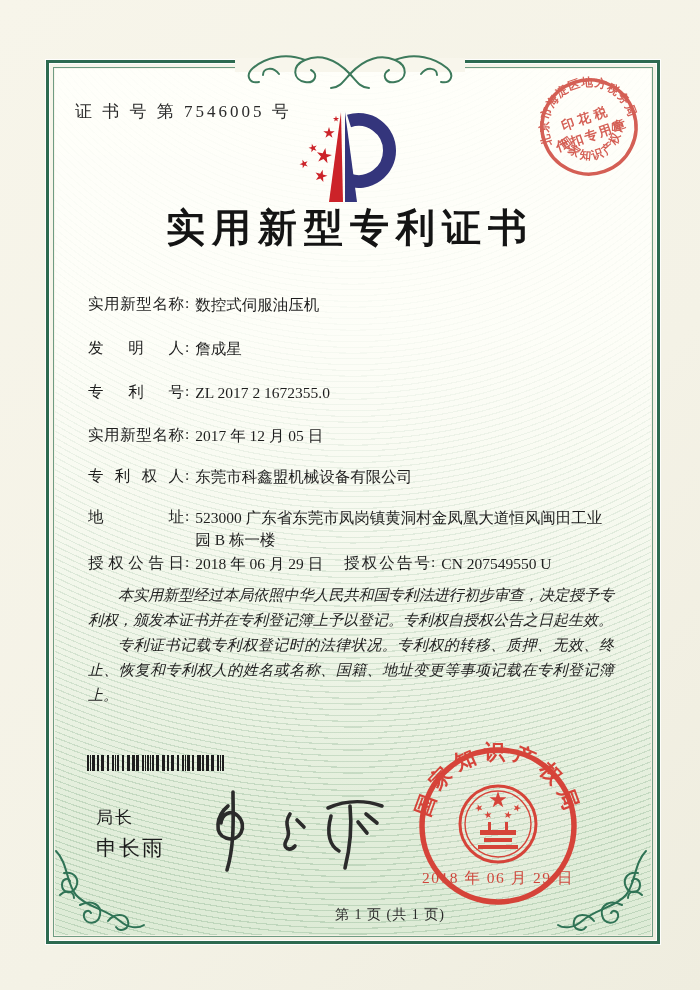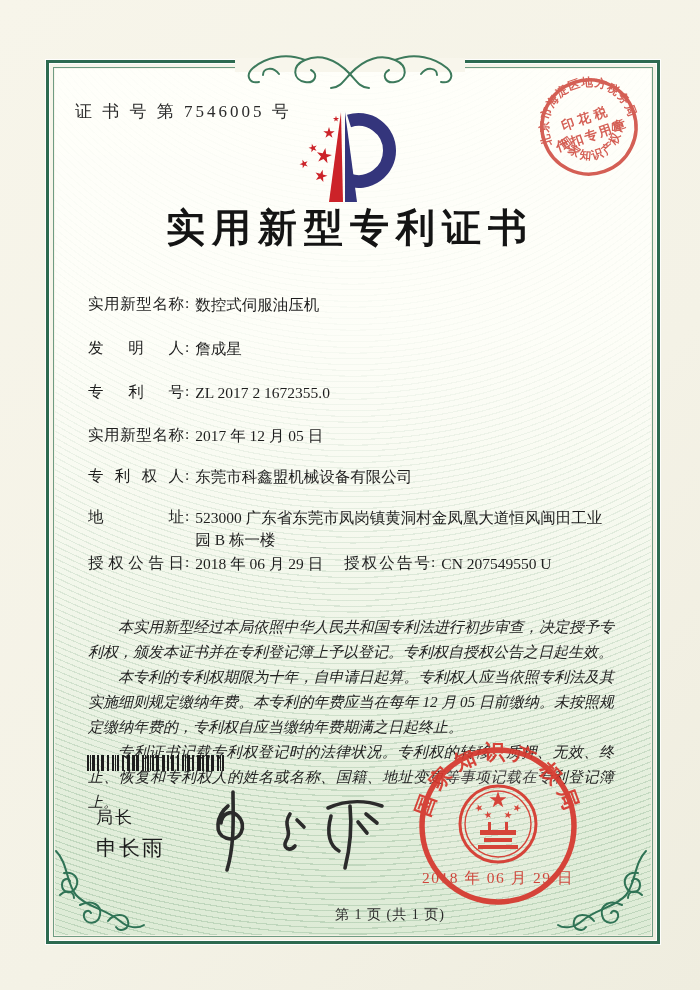--- a/index.html
+++ b/index.html
@@ -47,21 +47,21 @@
   .field-colon{display:inline-block;margin:0 6px 0 1px;}
   .field-value{display:inline-block;vertical-align:top;max-width:400px;line-height:22px;}
   .row-name{top:294px}.row-inventor{top:338px}.row-patno{top:382px}
   .row-appdate{top:425px}.row-patentee{top:466px}.row-address{top:507px}
   .row-grant-left{top:553px;width:300px}
   .row-grant-right{top:553px;left:344px;width:280px}
   .row-grant-right .field-label{width:86px}
   .paragraphs{
     position:absolute;left:88px;top:583px;width:526px;
     font-size:15px;line-height:25px;color:#222;
-    font-style:italic;text-align:justify;margin-top:32px;
+    font-style:italic;text-align:justify;
   }
   .paragraphs p{margin:0;text-indent:2em;}
   
   .barcode{
     position:absolute;left:87px;top:755px;width:138px;height:16px;
     background-image:
       repeating-linear-gradient(90deg,#1d1d1d 0 2px,transparent 2px 5px),
       repeating-linear-gradient(90deg,#1d1d1d 0 1px,transparent 1px 7px),
       repeating-linear-gradient(90deg,transparent 0 3px,#1d1d1d 3px 4px,transparent 4px 11px);
   }
@@ -168,21 +168,20 @@
   </div>
   <div class="field-row row-grant-left">
     <span class="field-label">授权公告日</span><span class="field-colon">:</span><span class="field-value">2018 年 06 月 29 日</span>
   </div>
   <div class="field-row row-grant-right">
     <span class="field-label">授权公告号</span><span class="field-colon">:</span><span class="field-value">CN 207549550 U</span>
   </div>
 
   <div class="paragraphs">
     <p>本实用新型经过本局依照中华人民共和国专利法进行初步审查，决定授予专利权，颁发本证书并在专利登记簿上予以登记。专利权自授权公告之日起生效。</p>
-    <p>本专利的专利权期限为十年，自申请日起算。专利权人应当依照专利法及其实施细则规定缴纳年费。本专利的年费应当在每年 12 月 05 日前缴纳。未按照规定缴纳年费的，专利权自应当缴纳年费期满之日起终止。</p>
     <p>专利证书记载专利权登记时的法律状况。专利权的转移、质押、无效、终止、恢复和专利权人的姓名或名称、国籍、地址变更等事项记载在专利登记簿上。</p>
   </div>
 
   <div class="barcode"></div>
 
   <div class="sig-title">局长</div>
   <div class="sig-name">申长雨</div>
   <svg class="sig-hand" width="200" height="88" viewBox="0 0 200 88">
     <g fill="none" stroke="#2b2b2b" stroke-width="3.6" stroke-linecap="round" stroke-linejoin="round">
       <path d="M30,20 C18,30 16,48 28,52 C42,57 50,40 40,30 C33,23 24,28 23,37"></path>

